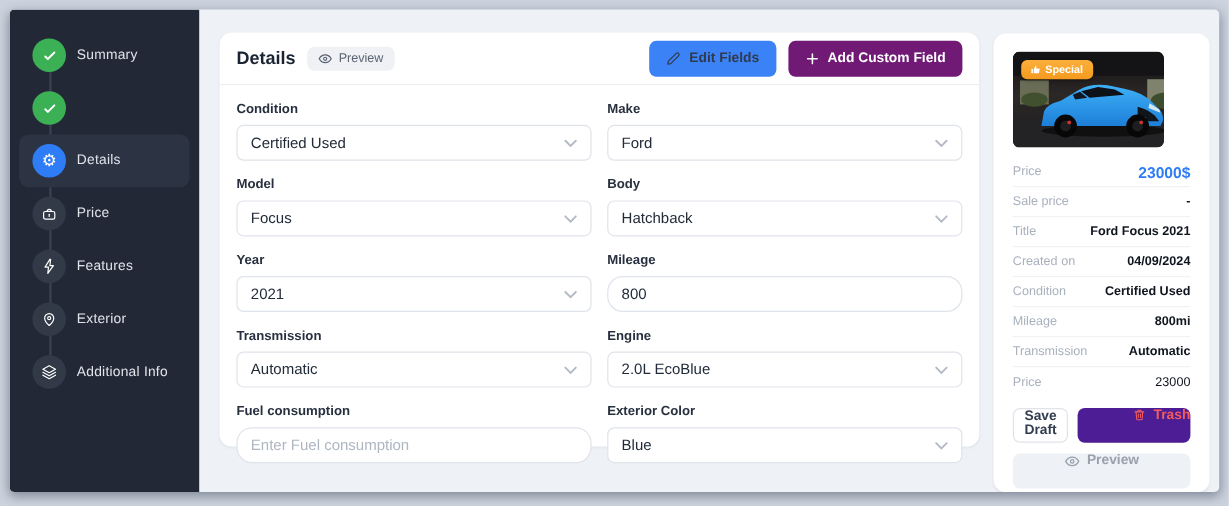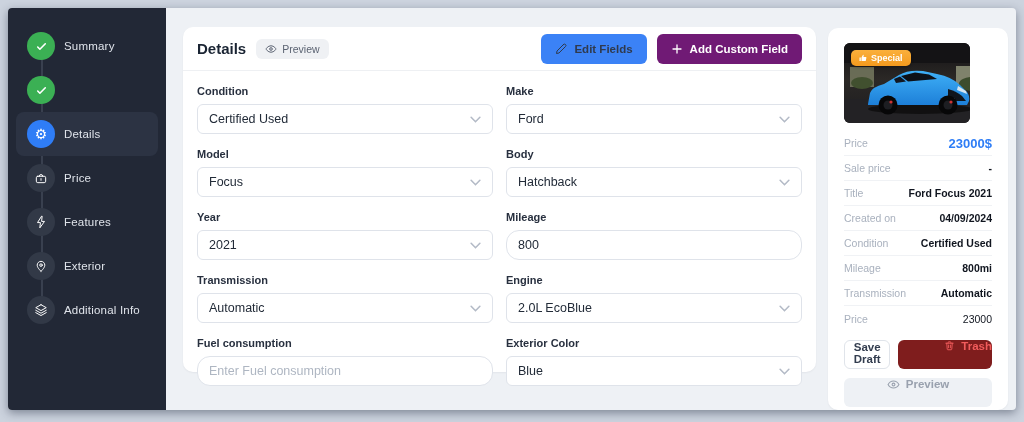--- a/index.html
+++ b/index.html
@@ -53,21 +53,21 @@
   .srow { display:flex; align-items:center; justify-content:space-between; height:25px; border-bottom:1px solid #f0f2f5; }
   .srow:last-child { border-bottom:none; }
   .slabel { font-size:10.5px; color:#a9b1be; }
   .sval { font-size:10.5px; font-weight:700; color:#10151f; }
   .sval.blue { color:#2e7df6; font-size:13px; }
   .sval.plain { font-weight:500; }
   .sbtn-row { display:flex; gap:8px; margin-top:9px; }
   .sbtn { flex:1; height:29px; border-radius:6px; display:flex; align-items:flex-start; justify-content:center; gap:6px;
           font-size:11.5px; font-weight:600; cursor:pointer; border:none; font-family:inherit; }
   .sbtn-outline { background:#fff; border:1px solid #e0e4ea; color:#333d4f; }
-  .sbtn-danger { background:#7f1d1d; color:#f25c5c;padding-left:46px; }
+  .sbtn-danger { background:#4c1d95; color:#f25c5c;padding-left:46px; }
   .sbtn-preview { width:100%; margin-top:9px; background:#eef1f5; color:#99a1ae; }
 
   svg { display:block; }
 </style>
 </head>
 <body>
 
 <div class="window">
 
   <aside class="sidebar">

